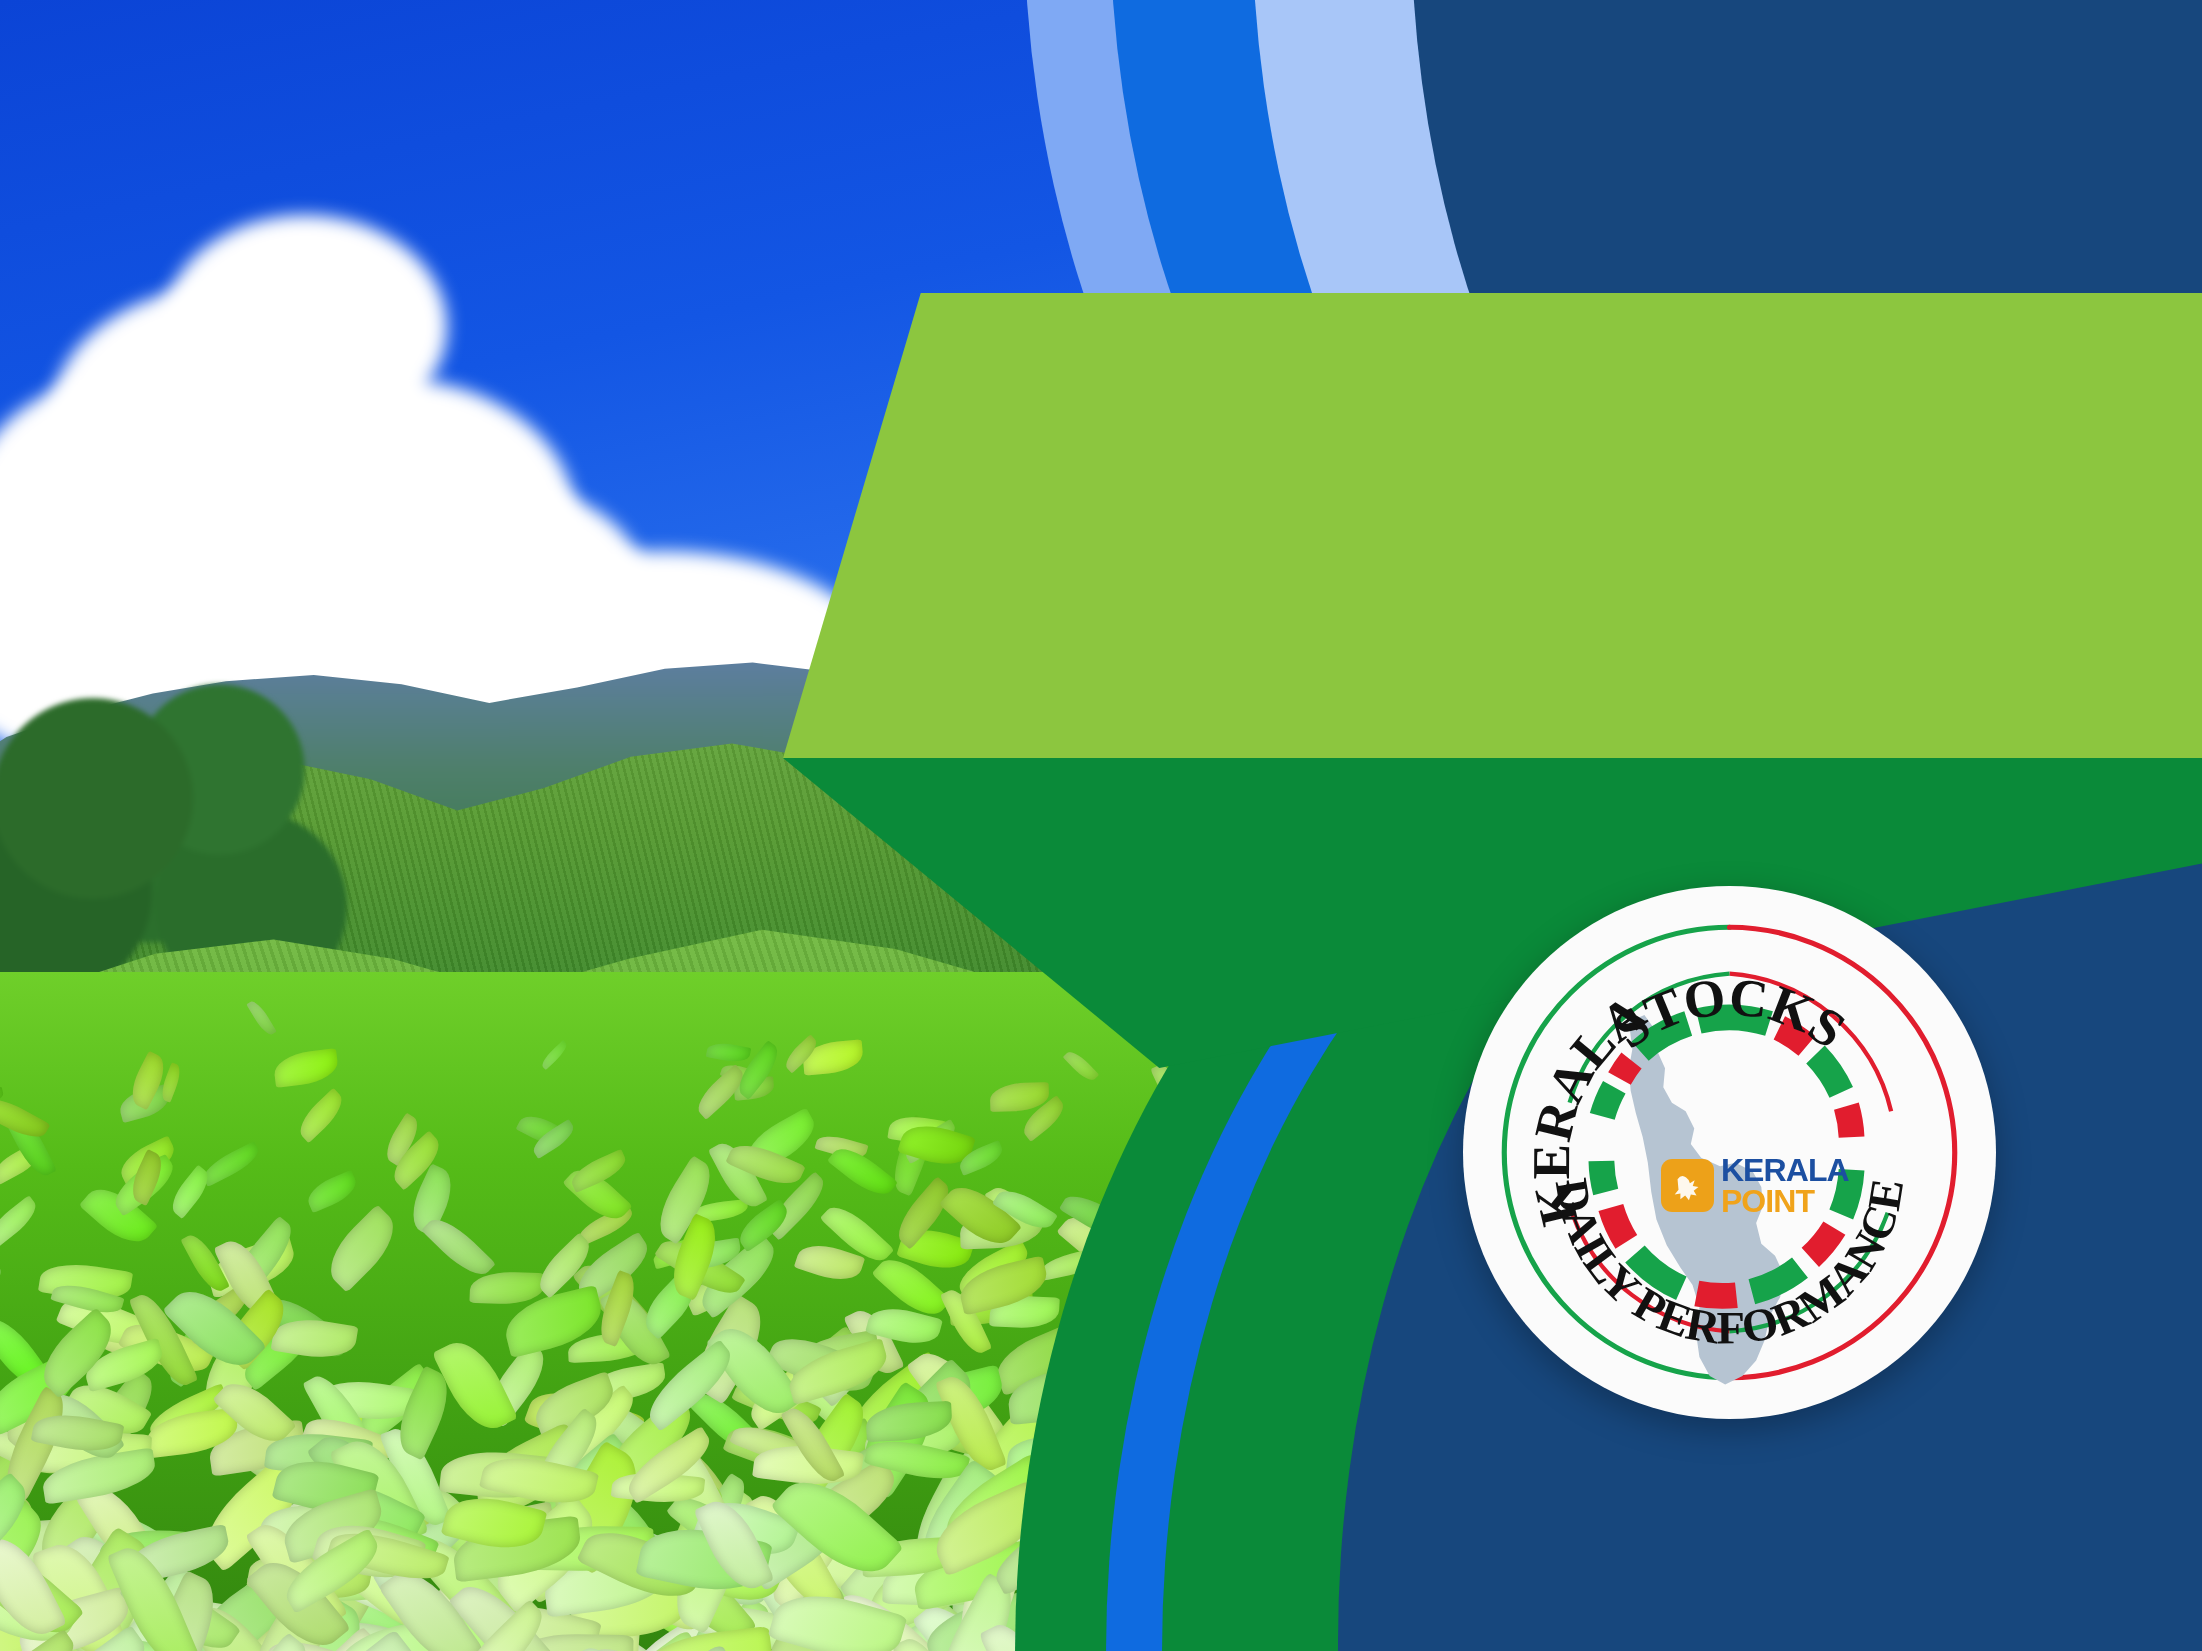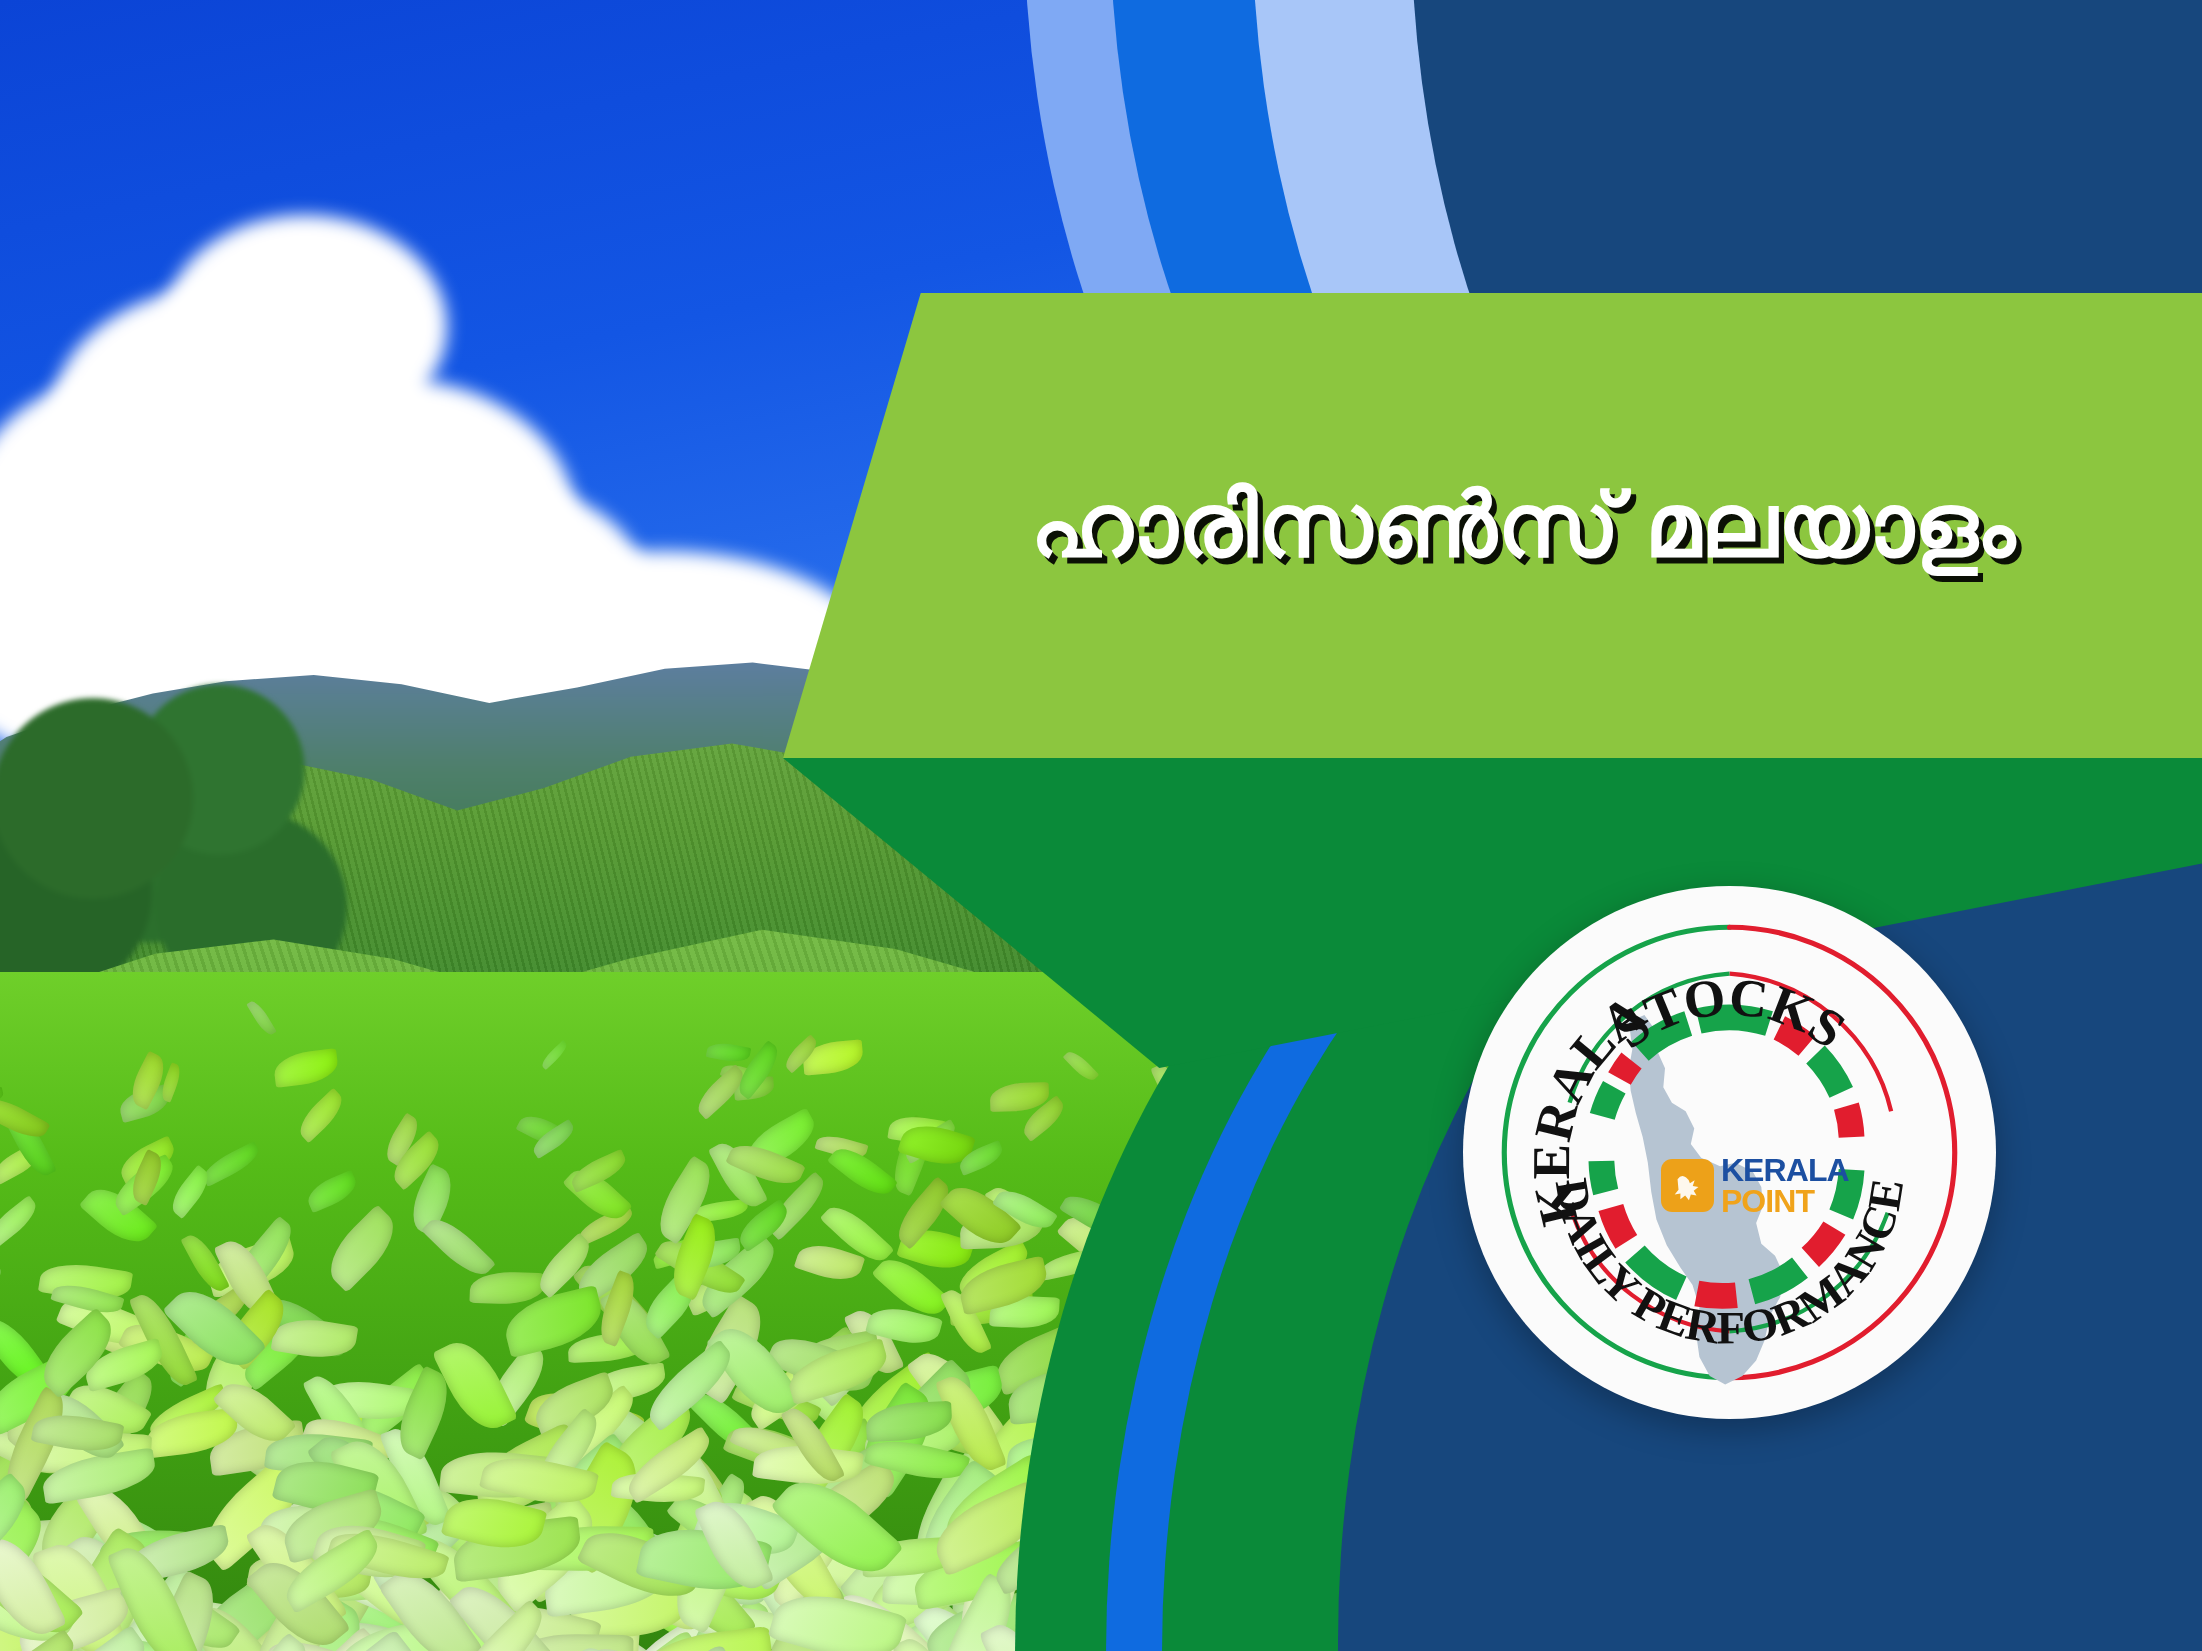--- a/index.html
+++ b/index.html
@@ -620,21 +620,20 @@
 
   <div class="band bandTopLight"></div>
   <div class="band bandTopBlue"></div>
   <div class="band bandTopPale"></div>
   <div class="band bandTopNavy"></div>
 
   <div class="headlineWrap">
     <div class="arrowDown"></div>
     <div class="headlineBand"></div>
     <div class="headline">
-      <div class="hl">ഹാരിസൺസ് മലയാളം</div>
     </div>
   </div>
 
   <div class="logo">
     <svg viewBox="0 0 620 620" xmlns="http://www.w3.org/2000/svg">
       <defs>
         <path id="arcTop" d="M 130 330 A 180 180 0 0 1 490 330" fill="none"></path>
         <path id="arcLeftT" d="M 142 404 A 190 190 0 0 1 232 150" fill="none"></path>
         <path id="arcBot" d="M 108 330 A 202 202 0 0 0 512 330" fill="none"></path>
         <clipPath id="discClip">

